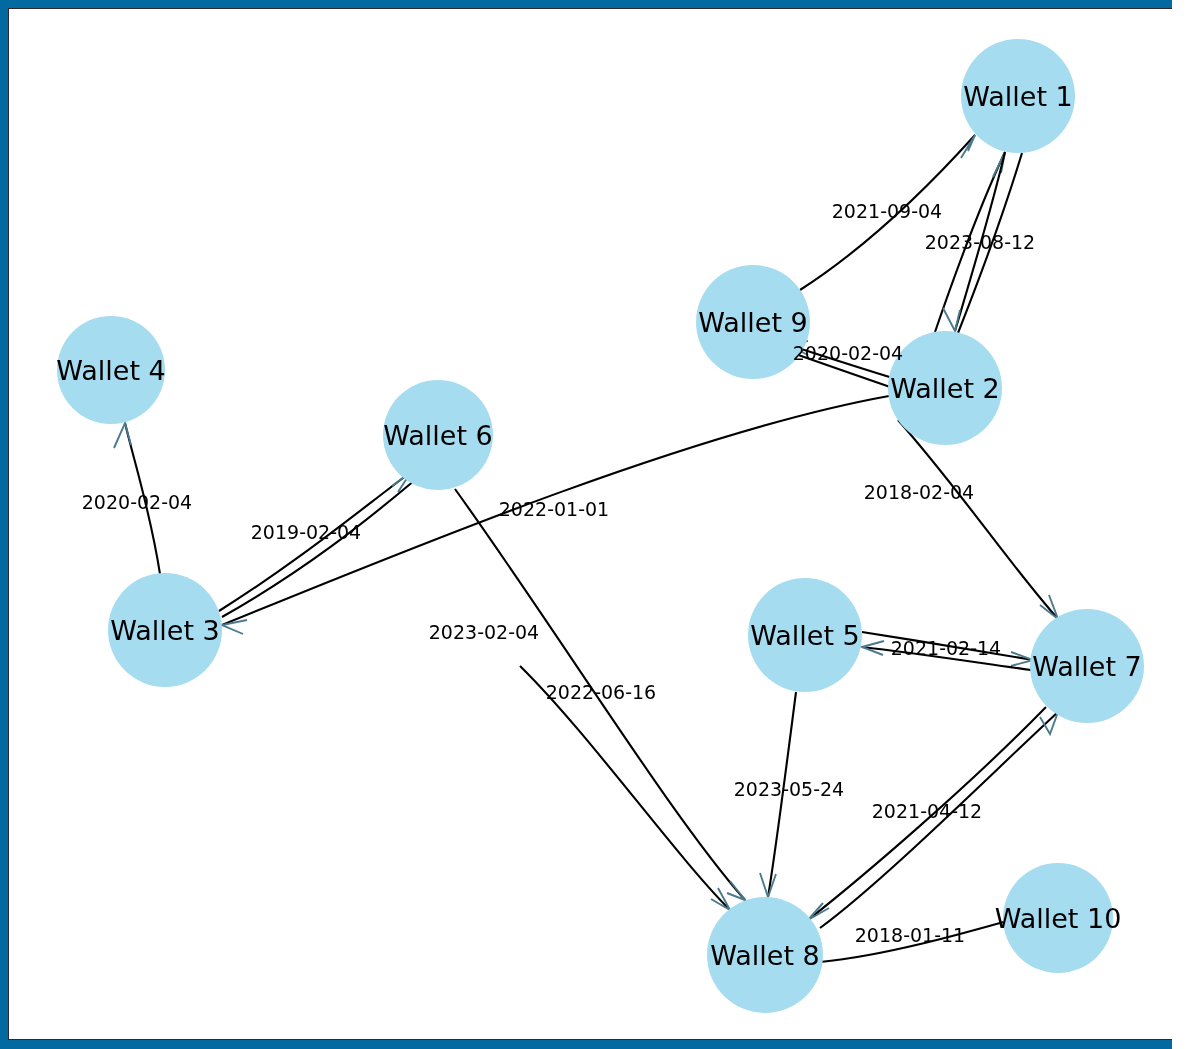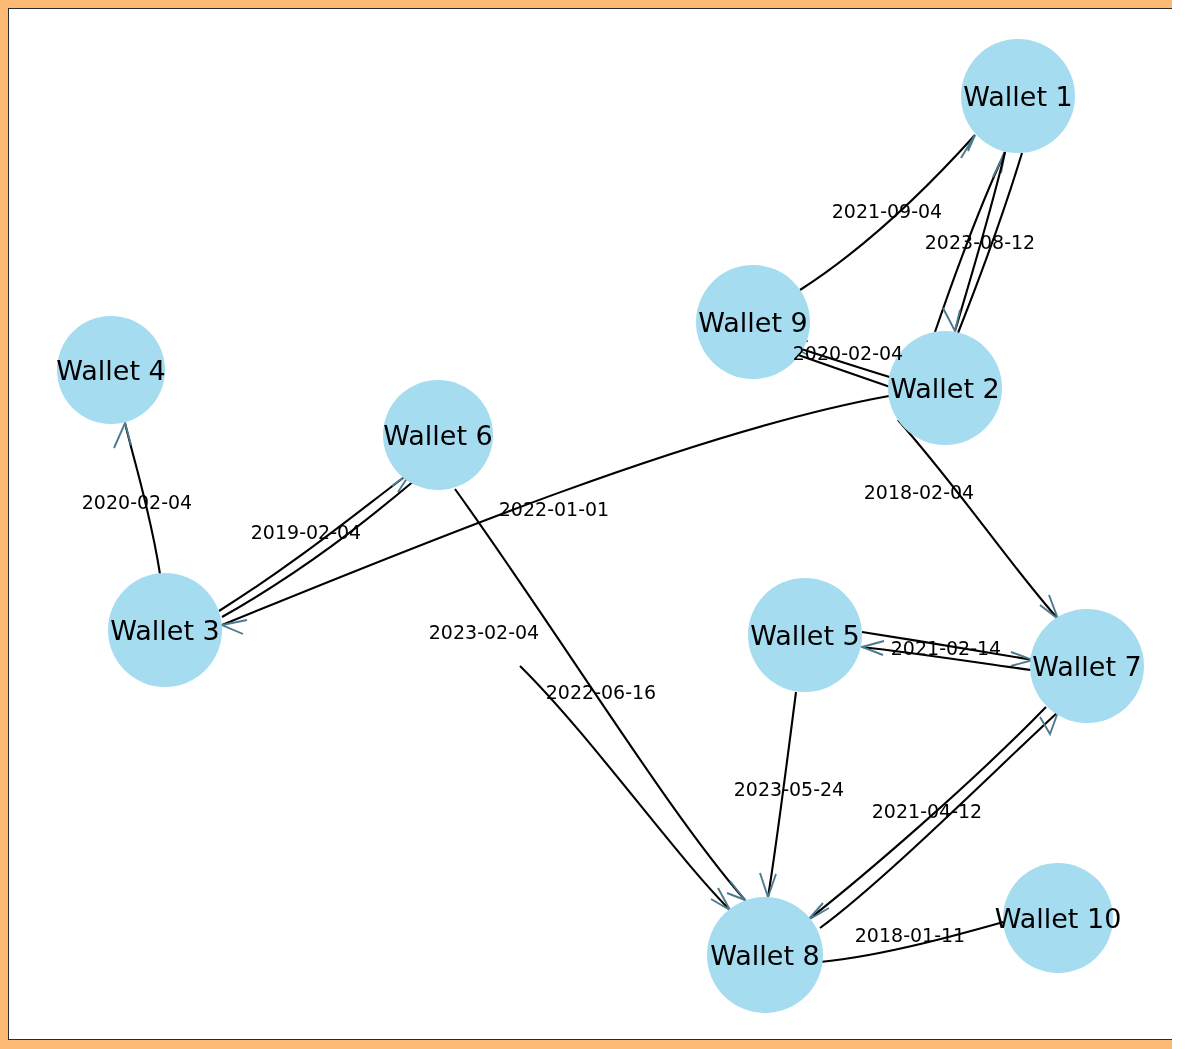--- a/index.html
+++ b/index.html
@@ -8,21 +8,21 @@
     padding: 0;
     background: #ffffff;
   }
   body {
     font-family: "DejaVu Sans", sans-serif;
   }
   #figure {
     position: relative;
     width: 1172px;
     height: 1049px;
-    background: #fdba74;
+    background: #0369a1;
     overflow: hidden;
   }
   #axes-frame {
     position: absolute;
     left: 8px;
     top: 8px;
     width: 1184px;
     height: 1032px;
     border: 1.3px solid #2b2b2b;
     box-sizing: border-box;

